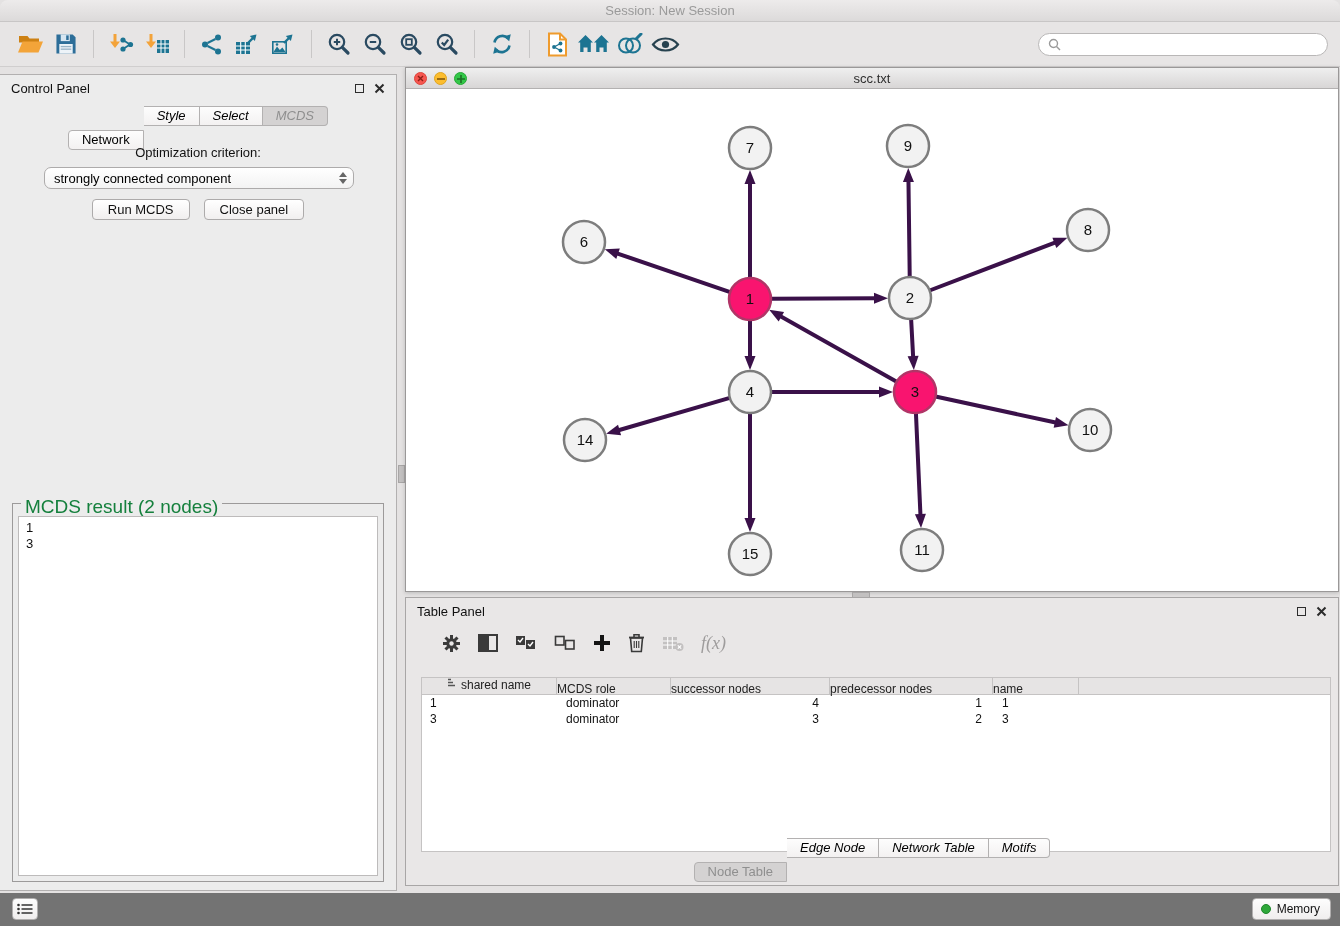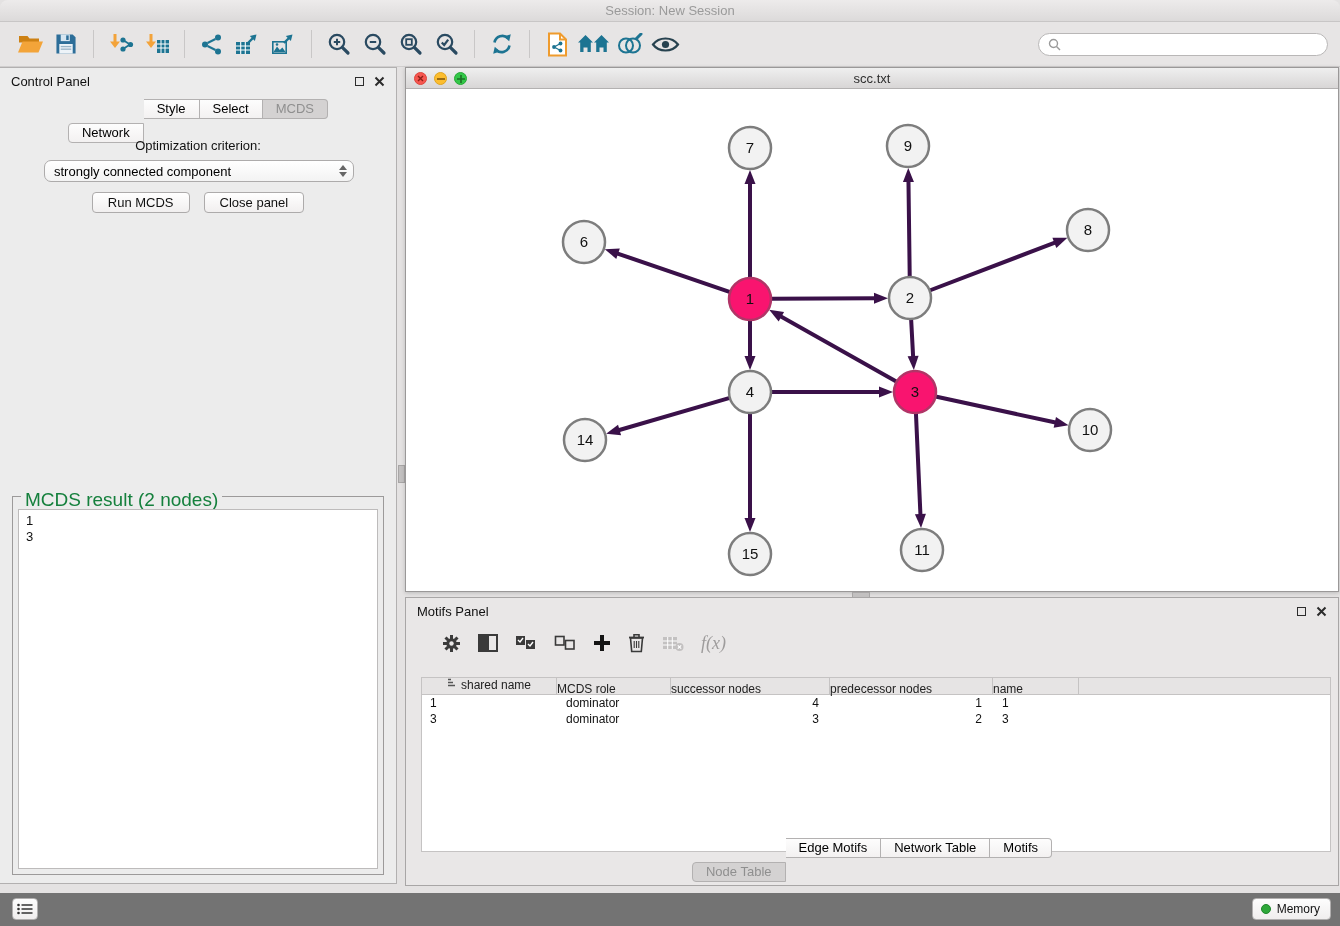--- a/index.html
+++ b/index.html
@@ -46,28 +46,28 @@
   
   .panel-header { display:flex; align-items:center; height:26px; padding:0 11px; font-size:13px; color:#111; }
   .hdr-icons { margin-left:auto; display:flex; gap:10px; align-items:center; }
   .float-ic { width:9px; height:9px; border:1.5px solid #2c2c2c; display:inline-block; }
   .icon-btn { background:none; border:none; display:flex; align-items:center; }
 
   .ptab {
     height:20px; padding:0 13px; background:linear-gradient(#fdfdfd,#f3f1f1);
     border:1px solid #b3b1b1; font-size:13px; line-height:18px; color:#000;
   }
-  .ptab + .ptab { border-left:none; }
+  .ptab + .ptab { border-left:none;font-style:italic; }
   .ptab:first-child { border-radius:4px 0 0 4px;margin-top:24px; }
   .ptab:last-child { border-radius:0 4px 4px 0; }
   .ptab.active { background:#d4d2d2; color:#8f8f8f; }
 
   
   .control-panel {
-    position:absolute; left:0; top:67px; width:397px; height:817px;
+    position:absolute; left:0; top:74px; width:397px; height:817px;
     background:#ececec; border:1px solid #b2b0b0; border-left:none;
   }
   .cp-tabs { position:absolute; top:31px; left:0; right:0; display:flex; justify-content:center; }
   .opt-label { position:absolute; top:70px; left:0; right:0; text-align:center; font-size:13px; color:#111; }
   .dropdown {
     position:absolute; top:92px; left:44px; right:42px; height:22px;
     background:linear-gradient(#ffffff,#f3f3f3); border:1px solid #adabab; border-radius:7px;
     display:flex; align-items:center; padding:0 6px 0 9px; font-size:13px;
   }
   .dd-arrows { margin-left:auto; display:flex; flex-direction:column; gap:2px; }
@@ -455,21 +455,21 @@
           <text x="516" y="466" text-anchor="middle" font-size="15" fill="#111111">11</text>
         </g>
       </svg>
   </div>
 </div>
 
 <div class="h-splitter"></div>
 
 <div class="table-panel">
   <div class="panel-header">
-    <span>Motifs Panel</span>
+    <span>Table Panel</span>
     <span class="hdr-icons">
       <button class="icon-btn">
           <span class="float-ic"></span>
         </button>
       <button class="icon-btn">
           <svg width="11" height="11" viewBox="0 0 11 11">
             <path d="M1.5 1.5l8 8M9.5 1.5l-8 8" stroke="#2b2b2b" stroke-width="2"></path>
           </svg>
         </button>
     </span>
@@ -575,21 +575,21 @@
           <div class="td" style="width: 136px; text-align: left;">3</div>
           <div class="td" style="width: 114px; text-align: left;">dominator</div>
           <div class="td" style="width: 159px; text-align: right;">3</div>
           <div class="td" style="width: 163px; text-align: right;">2</div>
           <div class="td" style="width: 86px; text-align: left;">3</div>
         </div>
       </div>
   </div>
   <div class="tp-tabs">
     <div class="ptab active">Node Table</div>
-    <div class="ptab">Edge Motifs</div>
+    <div class="ptab">Edge Node</div>
     <div class="ptab">Network Table</div>
     <div class="ptab">Motifs</div>
   </div>
 </div>
 
 <div class="statusbar">
   <button class="status-btn">
     <svg width="16" height="12" viewBox="0 0 16 12">
         <circle cx="1.5" cy="2" r="1.3" fill="#333"></circle>
         <circle cx="1.5" cy="6" r="1.3" fill="#333"></circle>

